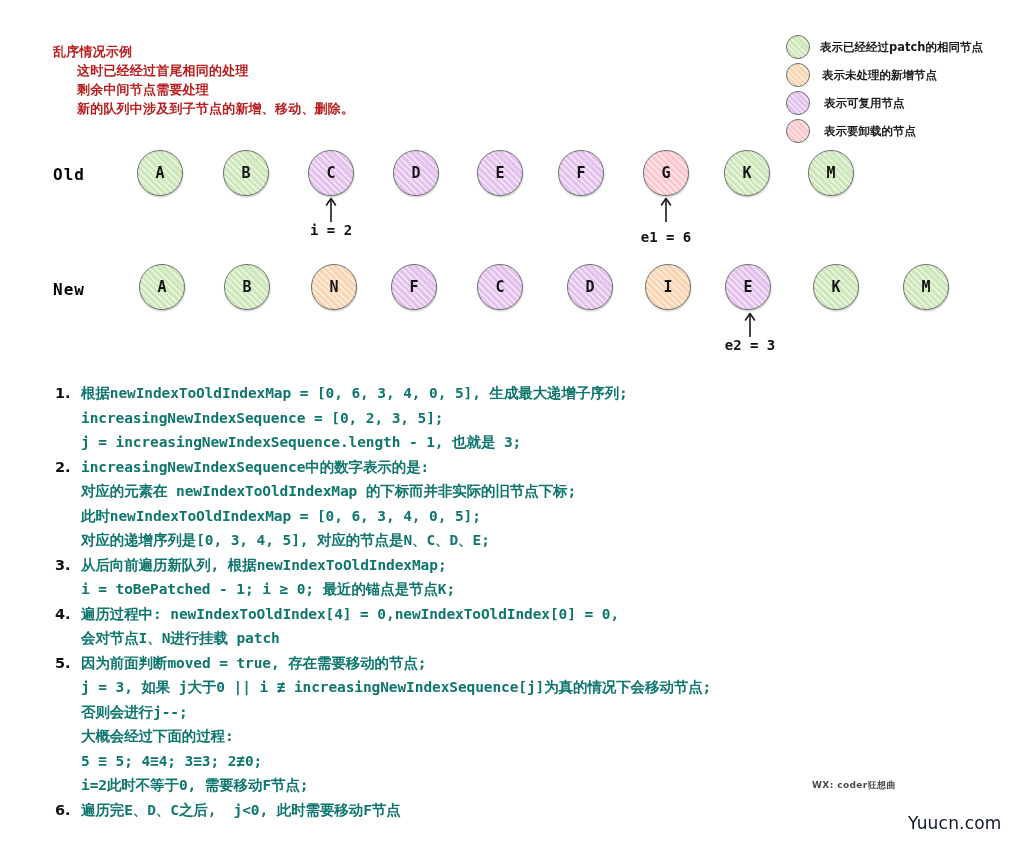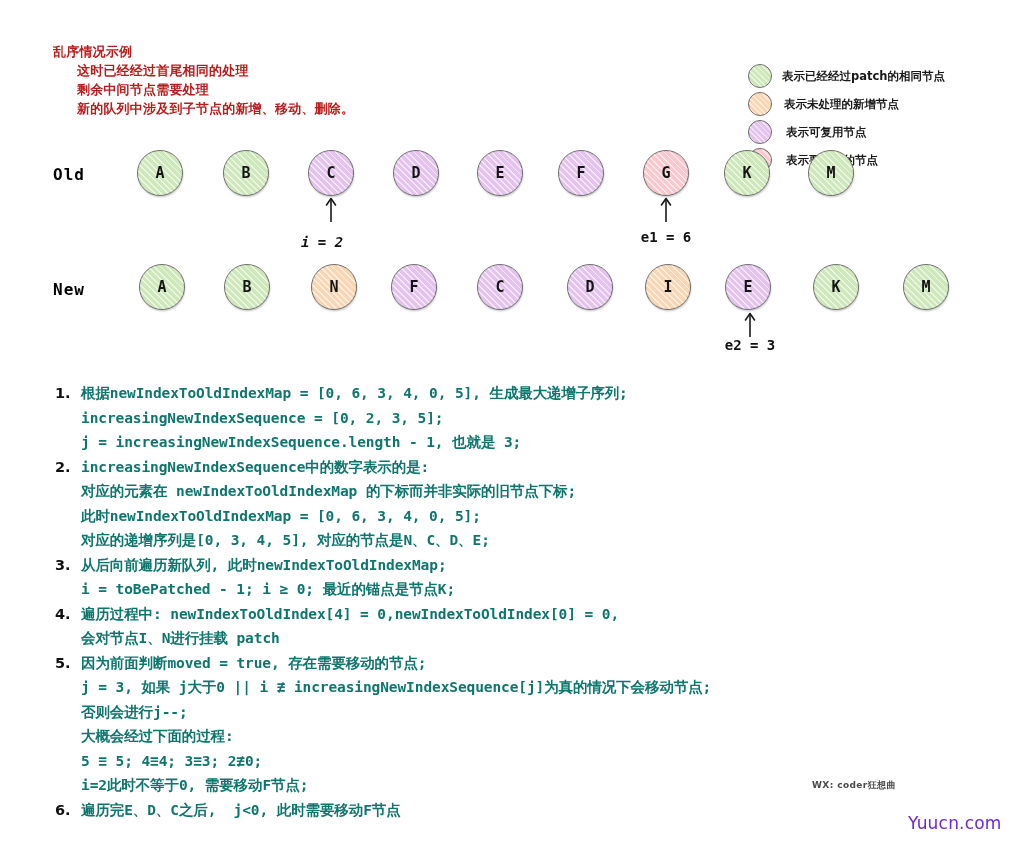--- a/index.html
+++ b/index.html
@@ -34,24 +34,23 @@
     letter-spacing: 0.2px;
   }
   .notes .line-0 { margin-left: 0px; }
   .notes .line-1,
   .notes .line-2,
   .notes .line-3 { margin-left: 24px; }
 
   
   .legend {
     position: absolute;
-    left: 748px;
+    left: 786px;
     top: 34px;
     width: 236px;
-    margin-top: 29px;
   }
   .legend-row {
     display: flex;
     align-items: center;
     height: 26px;
     margin-bottom: 2px;
   }
   .legend-swatch {
     width: 22px;
     height: 22px;
@@ -190,21 +189,21 @@
     font-weight: 700;
     color: #4a4a4a;
     letter-spacing: 0.4px;
   }
   #site-watermark {
     position: absolute;
     left: 908px;
     top: 813px;
     font-family: "DejaVu Sans", "Liberation Sans", sans-serif;
     font-size: 17px;
-    color: #6d28d9;
+    color: #0f172a;
     letter-spacing: 0.2px;
   }
 </style>
 </head>
 <body>
 
 <div id="stage">
 
   <div class="notes">
     <div class="line-0">乱序情况示例</div>
@@ -295,21 +294,21 @@
       <div class="node" style="left: 903px; top: 264px; background: rgb(207, 232, 187);">
         <span class="node-text">M</span>
       </div>
     </div>
 
   <div id="pointers-layer">
       <svg class="arrow-up" viewBox="0 0 14 26" style="left: 324px; top: 196px;">
         <path d="M7 26 L7 4" stroke="#1a1a1a" stroke-width="1.6" fill="none" stroke-linecap="round"></path>
         <path d="M2.5 9 L7 2.5 L11.5 9" stroke="#1a1a1a" stroke-width="1.6" fill="none" stroke-linecap="round" stroke-linejoin="round"></path>
       </svg>
-      <div class="pointer" style="left: 301px; top: 234px; width: 60px;  font-style: italic;">i = 2</div>
+      <div class="pointer" style="left: 301px; top: 222px; width: 60px; text-align: center;">i = 2</div>
       <svg class="arrow-up" viewBox="0 0 14 26" style="left: 659px; top: 196px;">
         <path d="M7 26 L7 4" stroke="#1a1a1a" stroke-width="1.6" fill="none" stroke-linecap="round"></path>
         <path d="M2.5 9 L7 2.5 L11.5 9" stroke="#1a1a1a" stroke-width="1.6" fill="none" stroke-linecap="round" stroke-linejoin="round"></path>
       </svg>
       <div class="pointer" style="left: 636px; top: 229px; width: 60px; text-align: center;">e1 = 6</div>
       <svg class="arrow-up" viewBox="0 0 14 26" style="left: 743px; top: 311px;">
         <path d="M7 26 L7 4" stroke="#1a1a1a" stroke-width="1.6" fill="none" stroke-linecap="round"></path>
         <path d="M2.5 9 L7 2.5 L11.5 9" stroke="#1a1a1a" stroke-width="1.6" fill="none" stroke-linecap="round" stroke-linejoin="round"></path>
       </svg>
       <div class="pointer" style="left: 720px; top: 337px; width: 60px; text-align: center;">e2 = 3</div>
@@ -329,21 +328,21 @@
         <div class="step-body">
           <div class="step-line">increasingNewIndexSequence中的数字表示的是:</div>
           <div class="step-line">对应的元素在 newIndexToOldIndexMap 的下标而并非实际的旧节点下标;</div>
           <div class="step-line">此时newIndexToOldIndexMap = [0, 6, 3, 4, 0, 5];</div>
           <div class="step-line">对应的递增序列是[0, 3, 4, 5], 对应的节点是N、C、D、E;</div>
         </div>
       </div>
       <div class="step">
         <div class="step-num">3.</div>
         <div class="step-body">
-          <div class="step-line">从后向前遍历新队列, 此时newIndexToOldIndexMap;</div>
+          <div class="step-line">从后向前遍历新队列, 根据newIndexToOldIndexMap;</div>
           <div class="step-line">i = toBePatched - 1; i ≥ 0; 最近的锚点是节点K;</div>
         </div>
       </div>
       <div class="step">
         <div class="step-num">4.</div>
         <div class="step-body">
           <div class="step-line">遍历过程中: newIndexToOldIndex[4] = 0,newIndexToOldIndex[0] = 0,</div>
           <div class="step-line">会对节点I、N进行挂载 patch</div>
         </div>
       </div>

